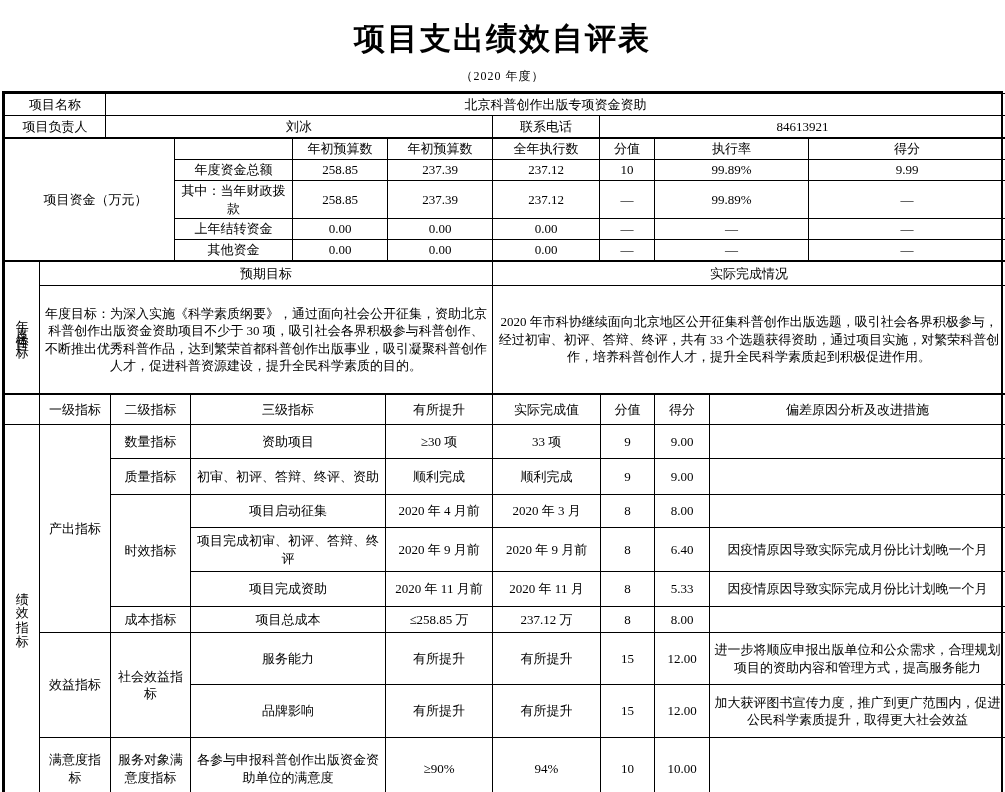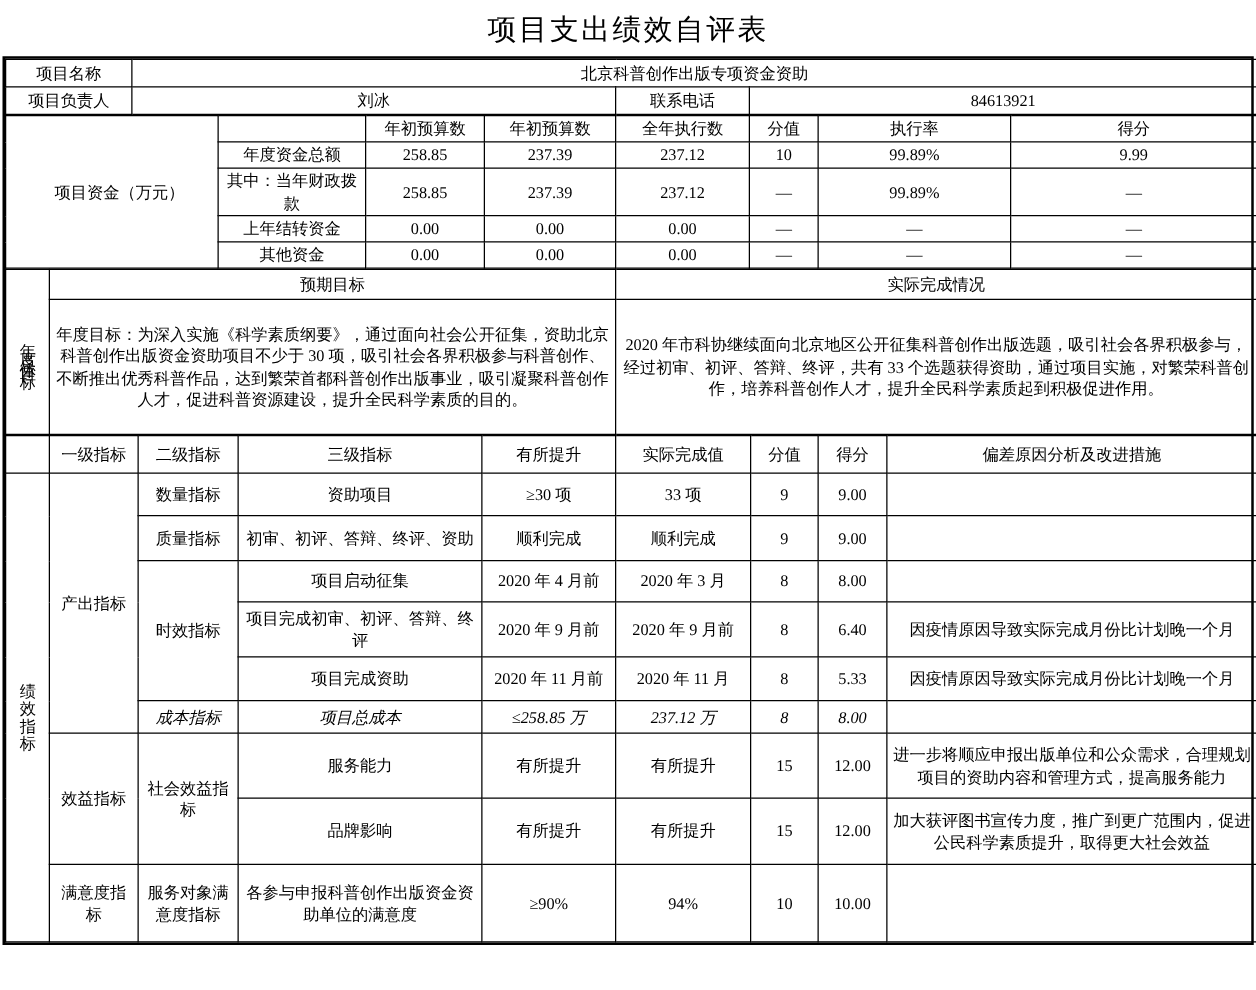--- a/index.html
+++ b/index.html
@@ -4,22 +4,22 @@
 <style>
   * { box-sizing: border-box; }
   html,body { margin:0; padding:0; }
   body {
     width: 1005px; height: 792px;
     background: #fff; color: #000;
     font-family: "Liberation Serif", "DejaVu Serif", serif;
   }
   .page { width: 1005px; height: 792px; overflow: hidden; }
   .title {
-    text-align: center; font-size: 23px; font-weight: normal;
-    letter-spacing: 2px; padding-top: 8px;
+    text-align: center; font-size: 31px; font-weight: bold;
+    letter-spacing: 2px; padding-top: 18px;
   }
   .subtitle {
     text-align: center; font-size: 12px; margin-top: 8px; letter-spacing: 1px;
   }
   .wrap {
     width: 1001px; margin: 6px 0 0 2px;
     border: 2px solid #000;
   }
   table.tbl {
     width: 100%; border-collapse: collapse; table-layout: fixed;
@@ -33,21 +33,21 @@
   .tA tr { height: 22px; margin-top: 32px; }
   .tB tr { height: 21px; }
   .tC tr:nth-child(1) { height: 24px; }
   .tC tr:nth-child(2) { height: 108px; }
   .tD tr:nth-child(1)  { height: 30px; }
   .tD tr:nth-child(2)  { height: 34px; }
   .tD tr:nth-child(3)  { height: 36px; }
   .tD tr:nth-child(4)  { height: 33px; }
   .tD tr:nth-child(5)  { height: 44px; }
   .tD tr:nth-child(6)  { height: 35px; }
-  .tD tr:nth-child(7)  { height: 26px; font-style: italic; }
+  .tD tr:nth-child(7)  { height: 26px; }
   .tD tr:nth-child(8)  { height: 52px; }
   .tD tr:nth-child(9)  { height: 53px; }
   .tD tr:nth-child(10) { height: 62px; }
   .tD tr:nth-child(11) { height: 24px; }
   td.vcell { padding: 0; }
   td.vcell span {
     display: inline-block;
     writing-mode: vertical-rl;
     text-orientation: upright;
     letter-spacing: 5px;
@@ -60,20 +60,21 @@
     padding: 6px 13px; line-height: 21px; font-size: 13.5px;
   }
   td.hdr { font-weight: normal; }
   td.deviation { padding: 2px 8px; }
 </style>
 </head>
 <body>
 
 <div class="page">
   <div class="title">项目支出绩效自评表</div>
+  <div class="subtitle">（2020 年度）</div>
 
   <div class="wrap">
 
     <table class="tbl tA">
       <colgroup>
           <col style="width:101px">
           <col style="width:387px">
           <col style="width:107px">
           <col style="width:406px">
         </colgroup>

